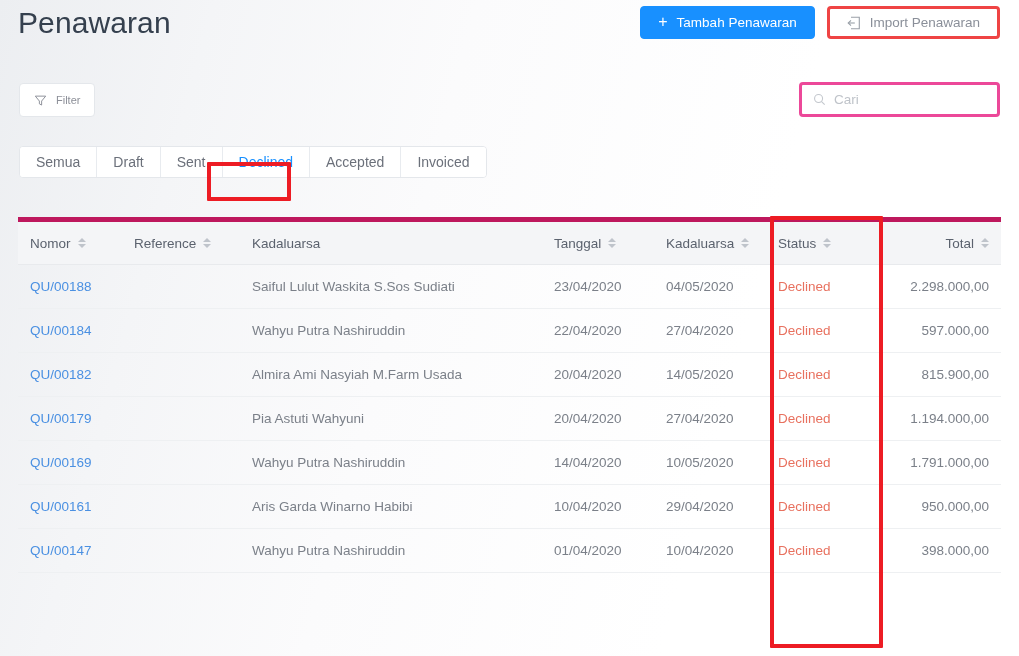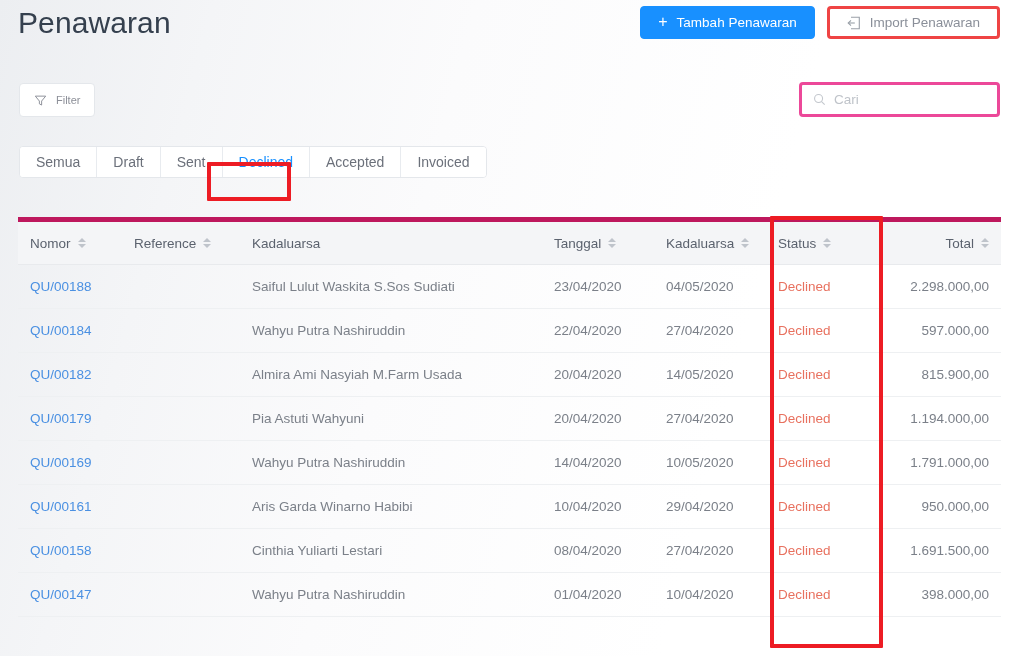--- a/index.html
+++ b/index.html
@@ -406,29 +406,20 @@
         <tr>
           <td class="link">QU/00161</td>
           <td></td>
           <td>Aris Garda Winarno Habibi</td>
           <td>10/04/2020</td>
           <td>29/04/2020</td>
           <td class="status">Declined</td>
           <td class="num">950.000,00</td>
         </tr>
         <tr>
-          <td class="link">QU/00158</td>
-          <td></td>
-          <td>Cinthia Yuliarti Lestari</td>
-          <td>08/04/2020</td>
-          <td>27/04/2020</td>
-          <td class="status">Declined</td>
-          <td class="num">1.691.500,00</td>
-        </tr>
-        <tr>
           <td class="link">QU/00147</td>
           <td></td>
           <td>Wahyu Putra Nashiruddin</td>
           <td>01/04/2020</td>
           <td>10/04/2020</td>
           <td class="status">Declined</td>
           <td class="num">398.000,00</td>
         </tr>
       </tbody>
   </table>

